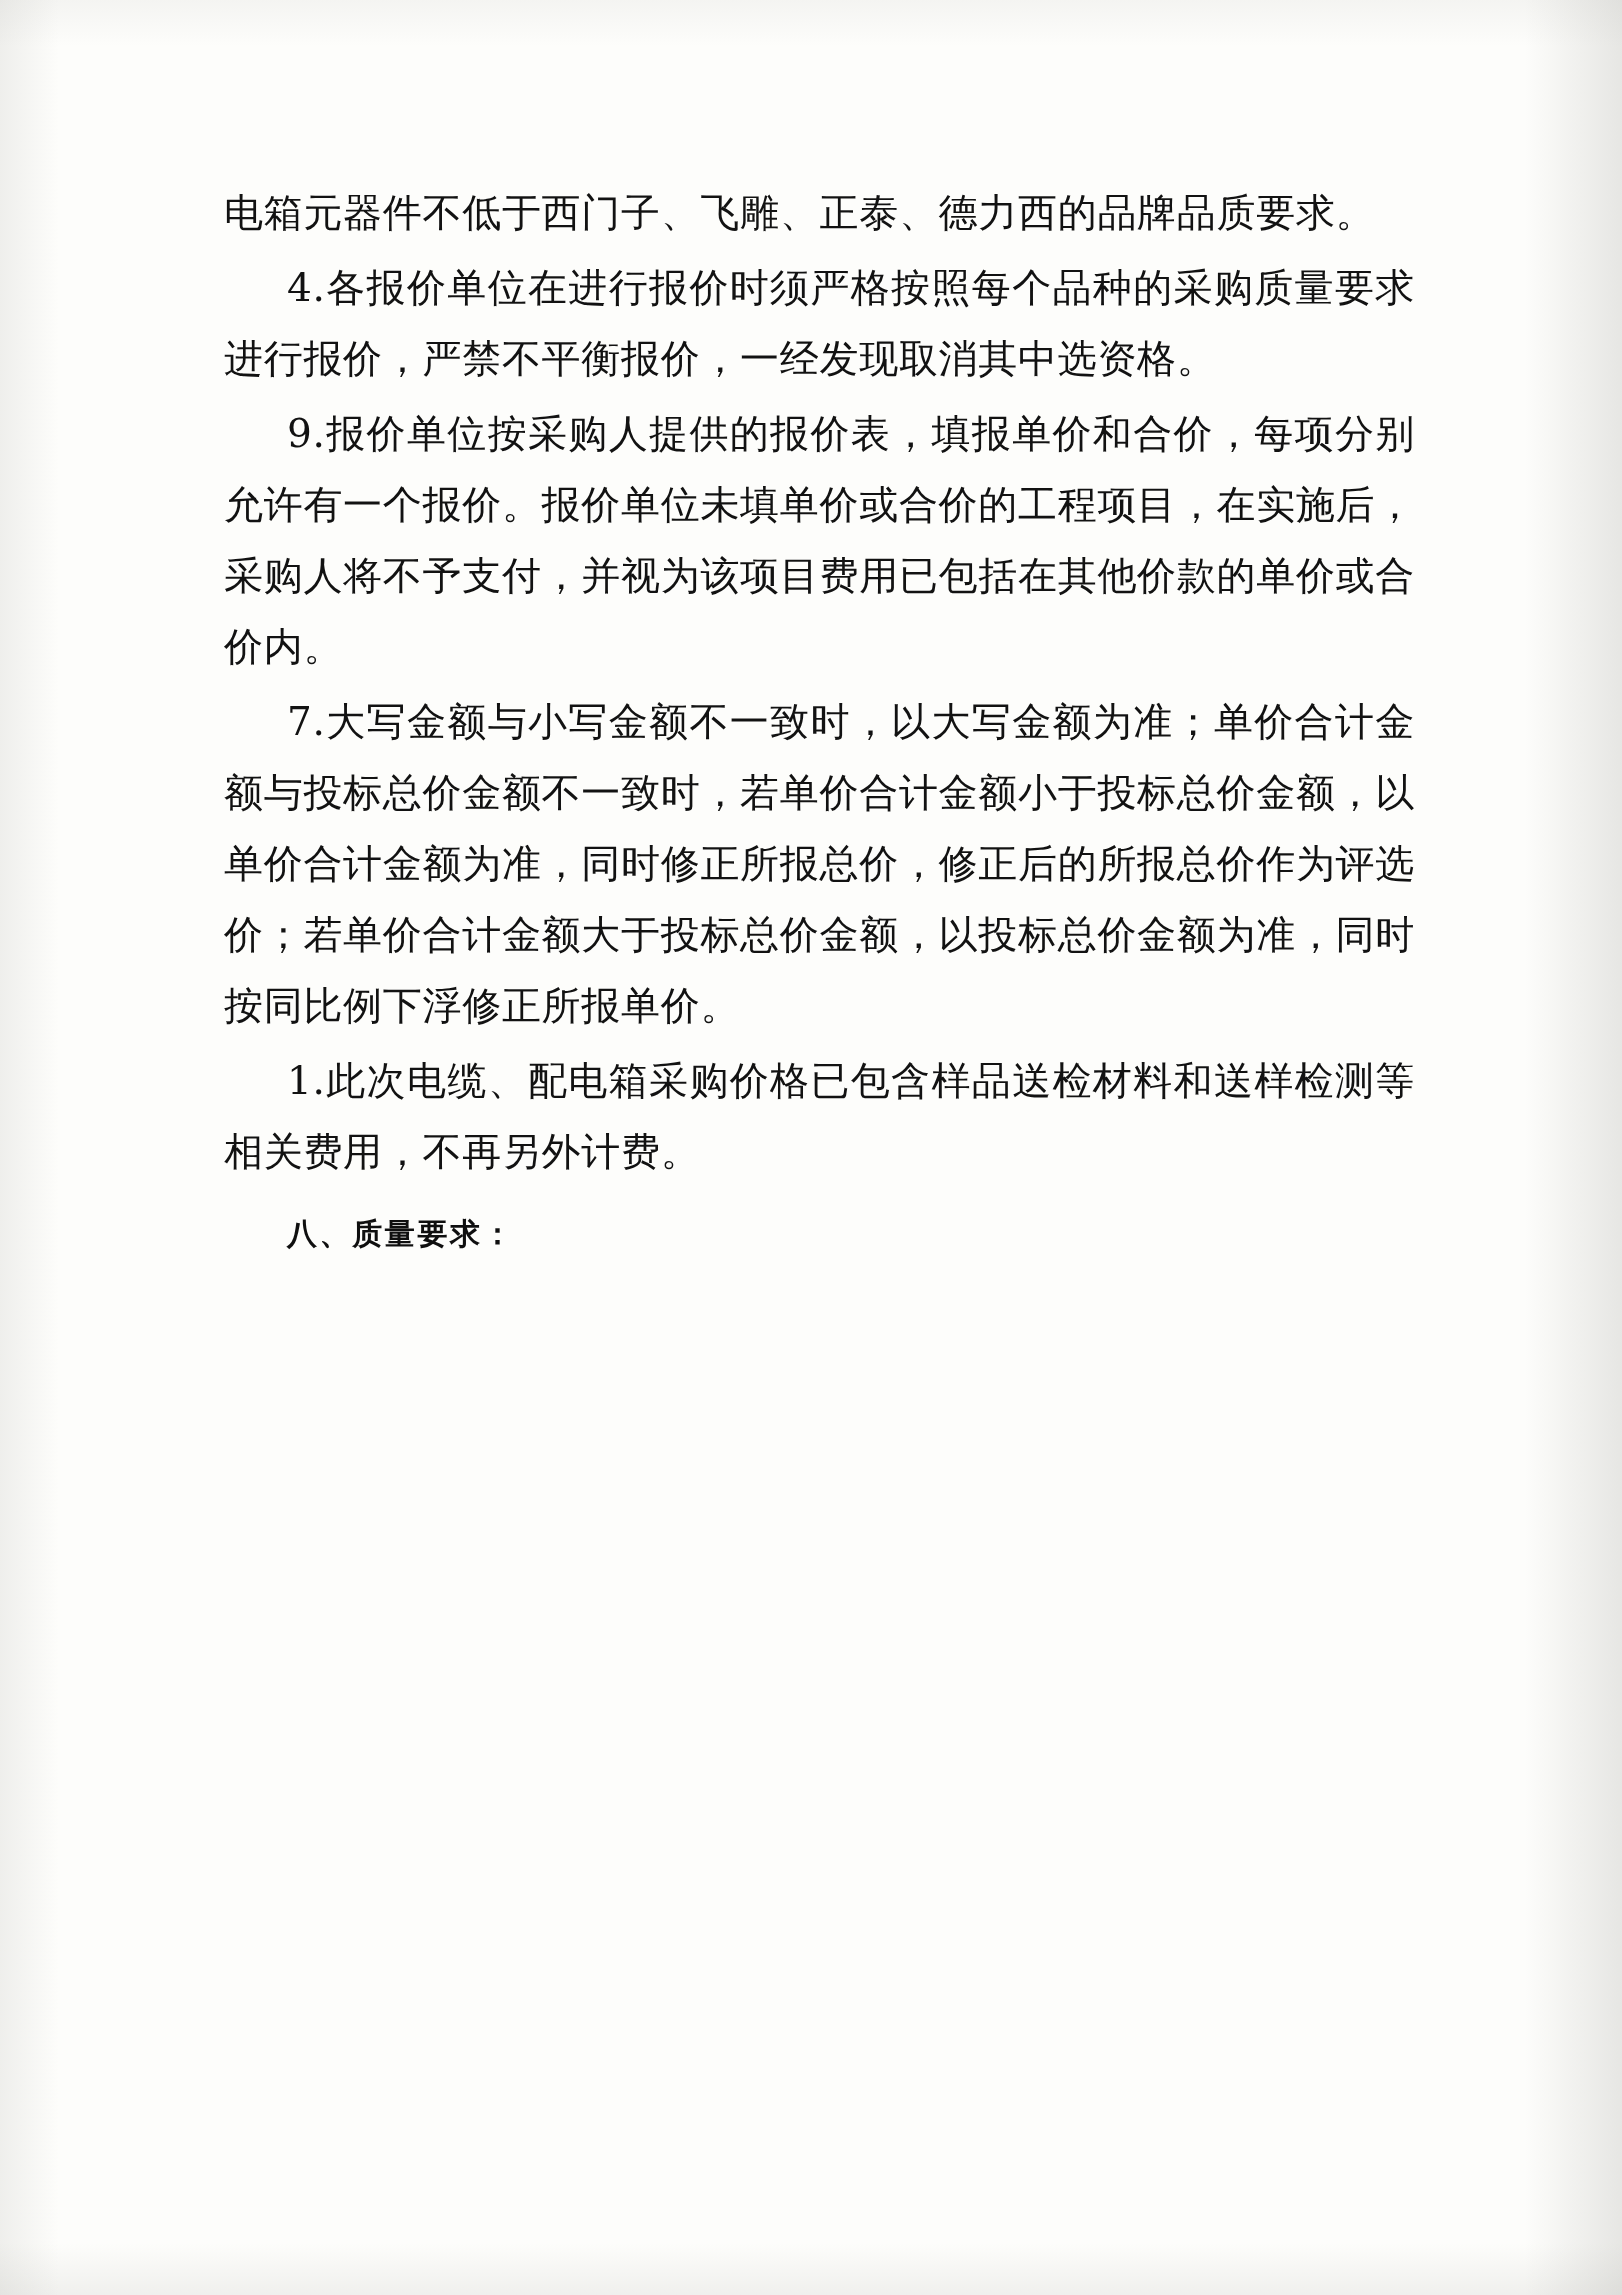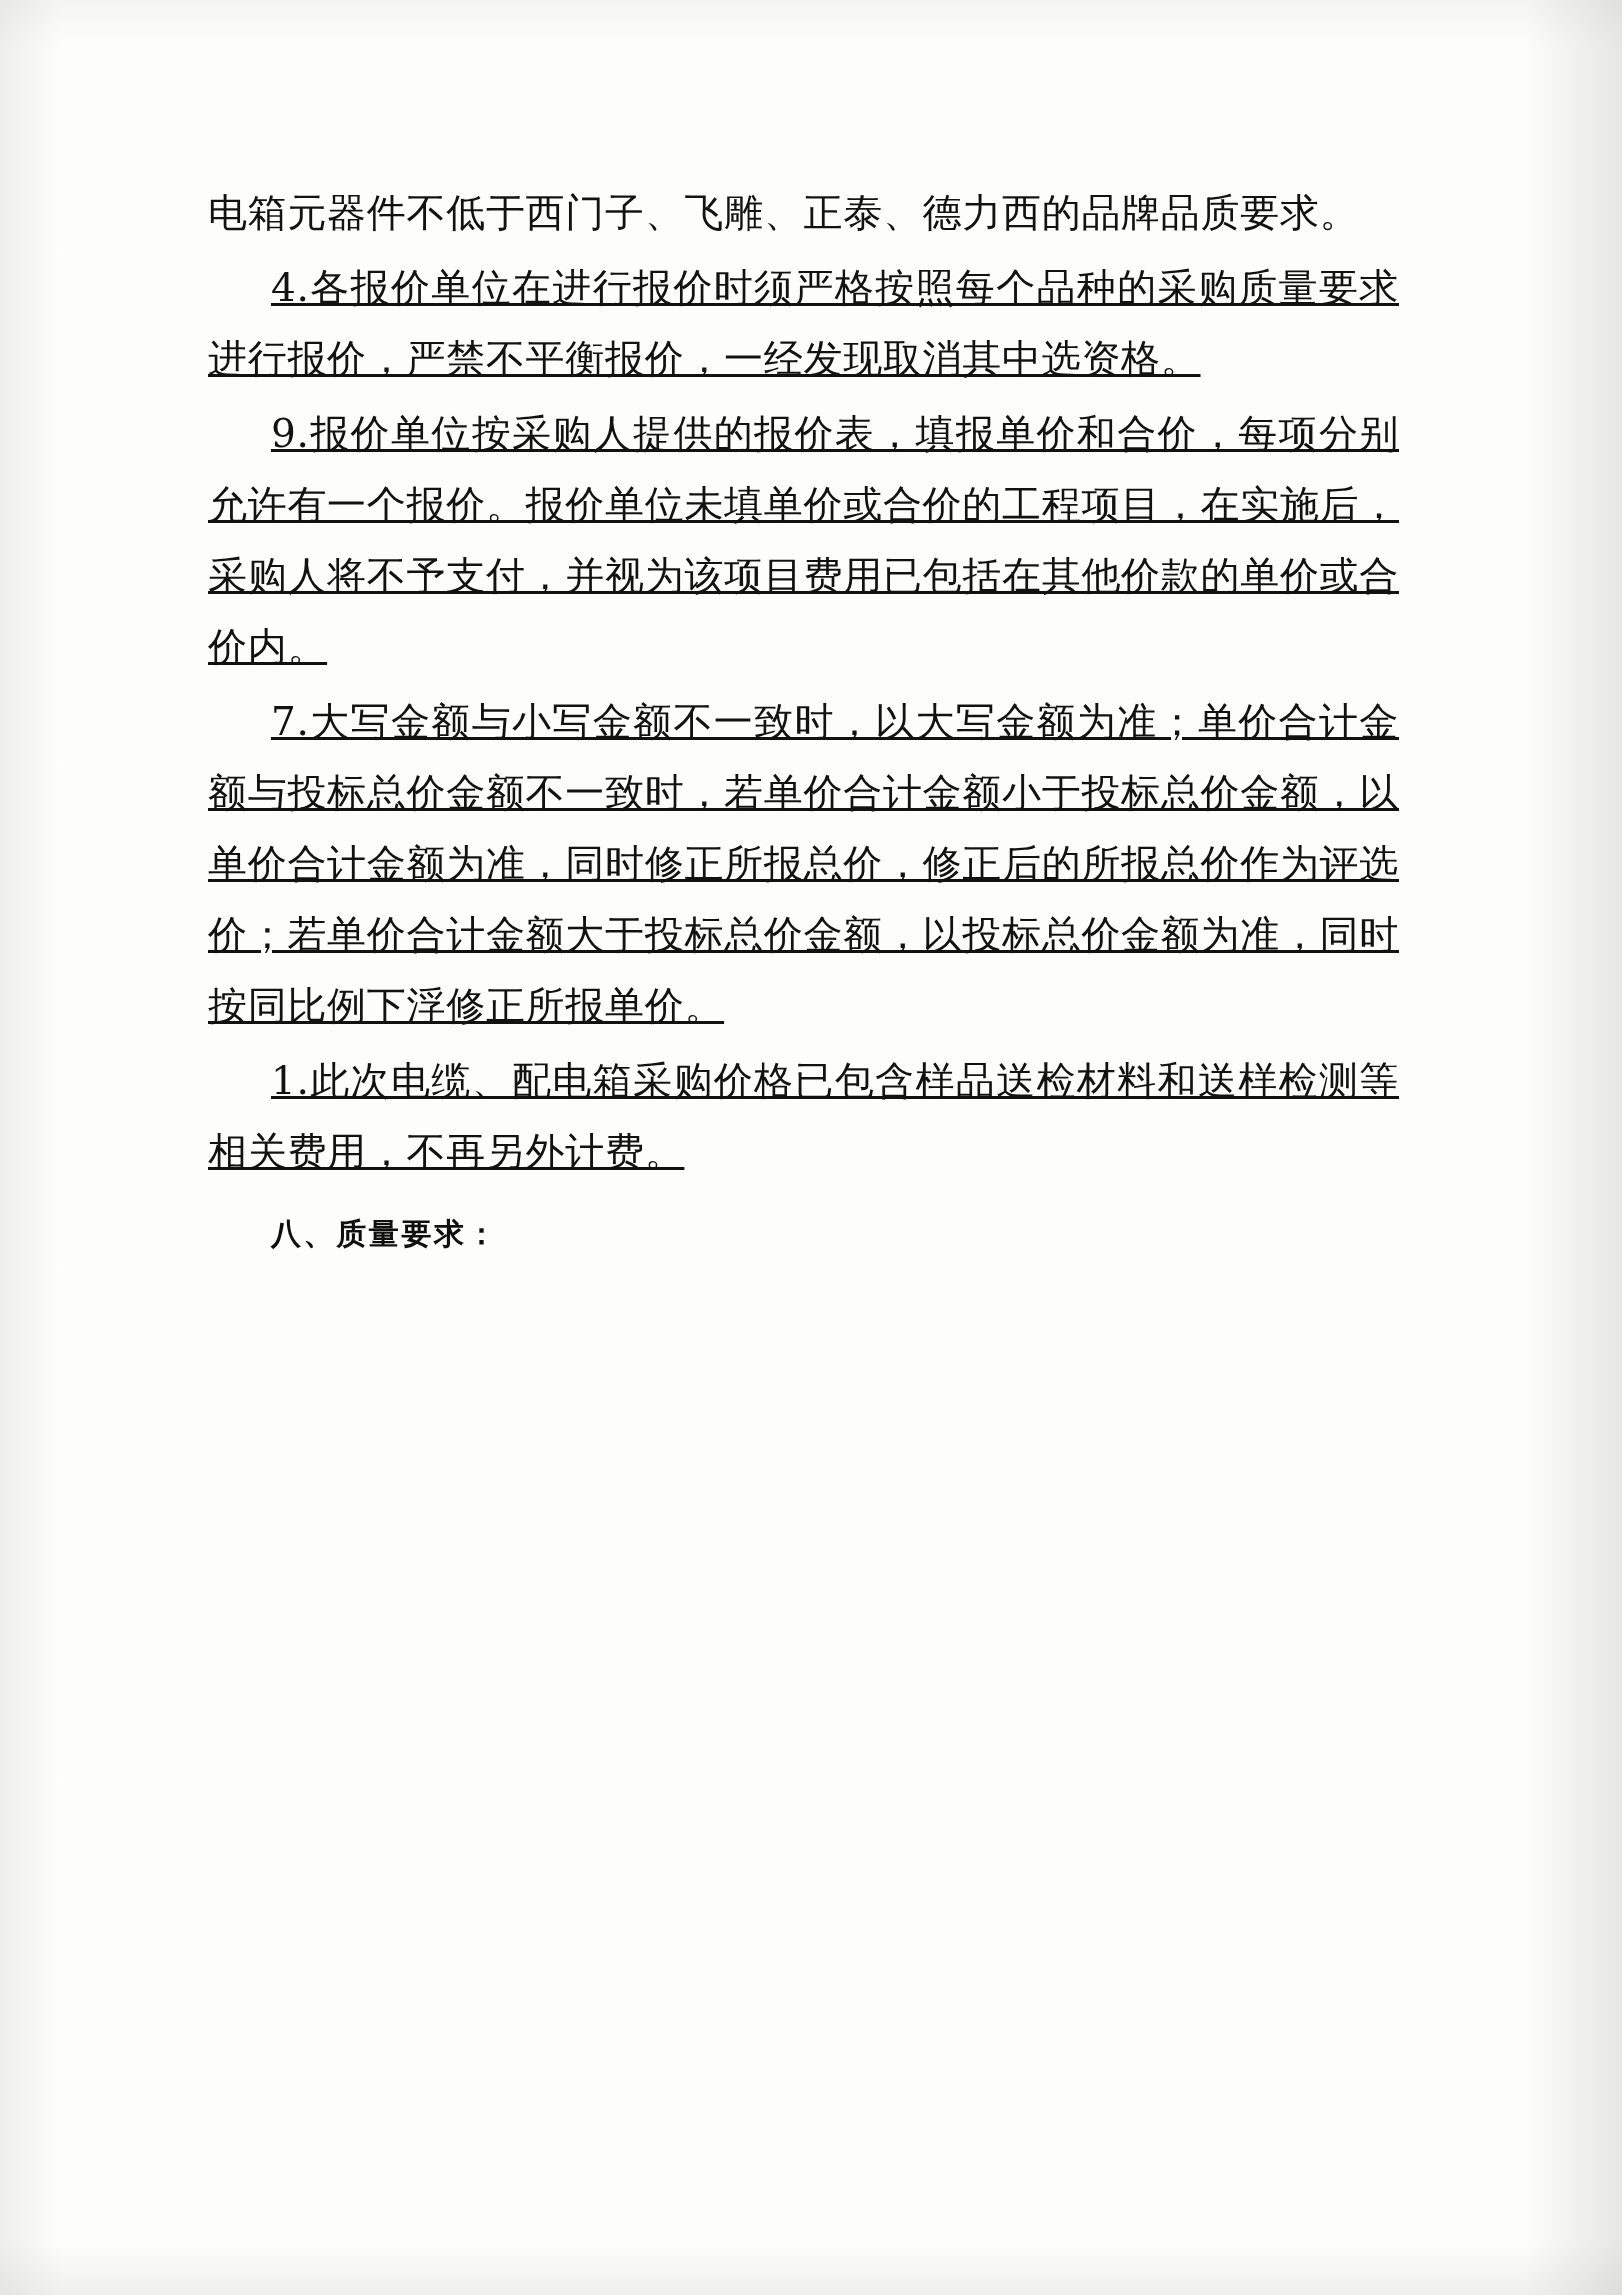--- a/index.html
+++ b/index.html
@@ -29,36 +29,35 @@
     background:
       linear-gradient(90deg, rgba(180,180,175,0.20) 0px, rgba(255,255,255,0) 59px),
       linear-gradient(270deg, rgba(170,170,165,0.28) 0px, rgba(255,255,255,0) 98px),
       linear-gradient(0deg, rgba(180,180,175,0.18) 0px, rgba(255,255,255,0) 52px),
       linear-gradient(180deg, rgba(180,180,175,0.12) 0px, rgba(255,255,255,0) 46px);
     pointer-events: none;
   }
   .content {
     position: absolute;
     top: 177px;
-    left: 208px;
+    left: 224px;
     width: 1191px;
   }
   p.para {
     margin: 0 0 3.9px 0;
     font-size: 39px;
     line-height: 71px;
     letter-spacing: 0.7px;
     color: #121212;
     text-align: justify;
     text-justify: inter-character;
     font-family: "DejaVu Serif", "Liberation Serif", serif;
   }
   p.indent {
     text-indent: 63px;
-    text-decoration: underline;
   }
   p.bold {
     font-weight: bold;
   }
   .heading {
     font-weight: bold;
     font-size: 30px;
     line-height: 71px;
     letter-spacing: 2.6px;
     text-indent: 63px;

